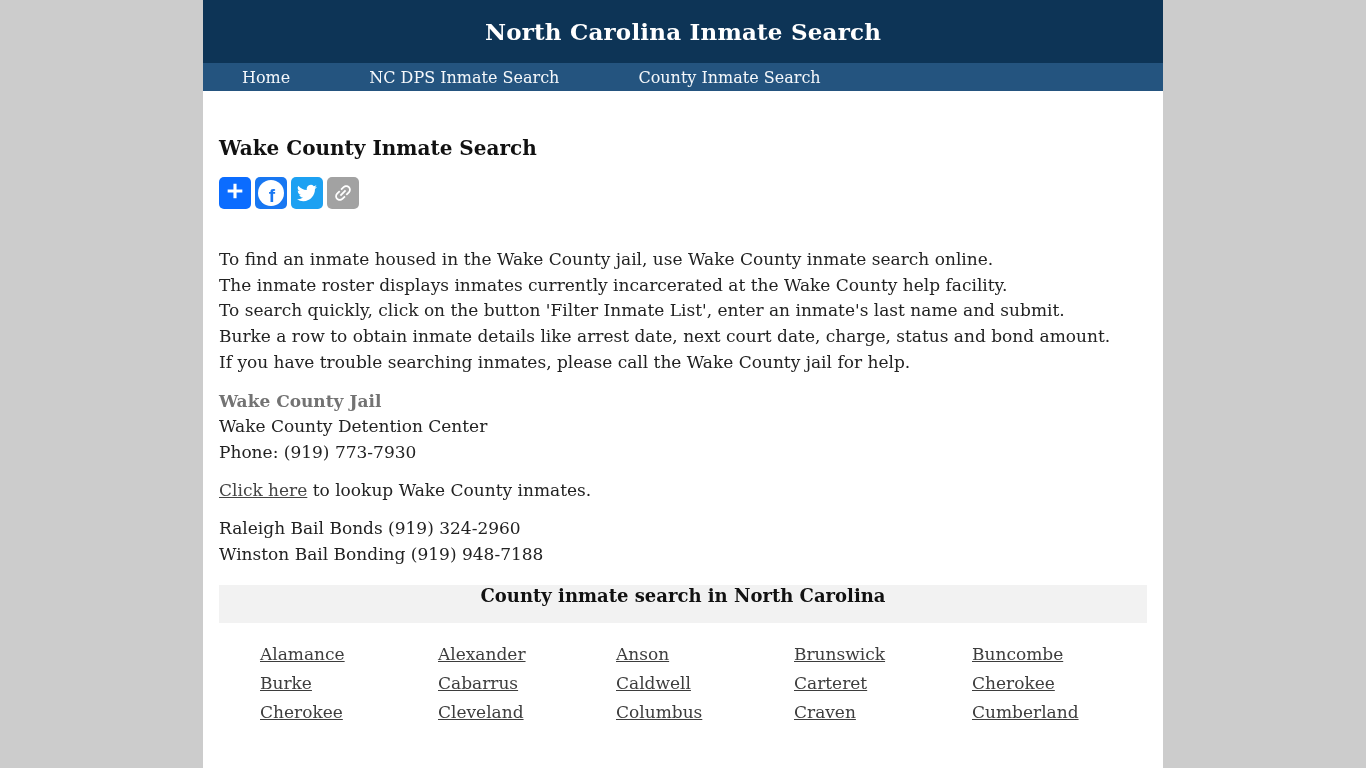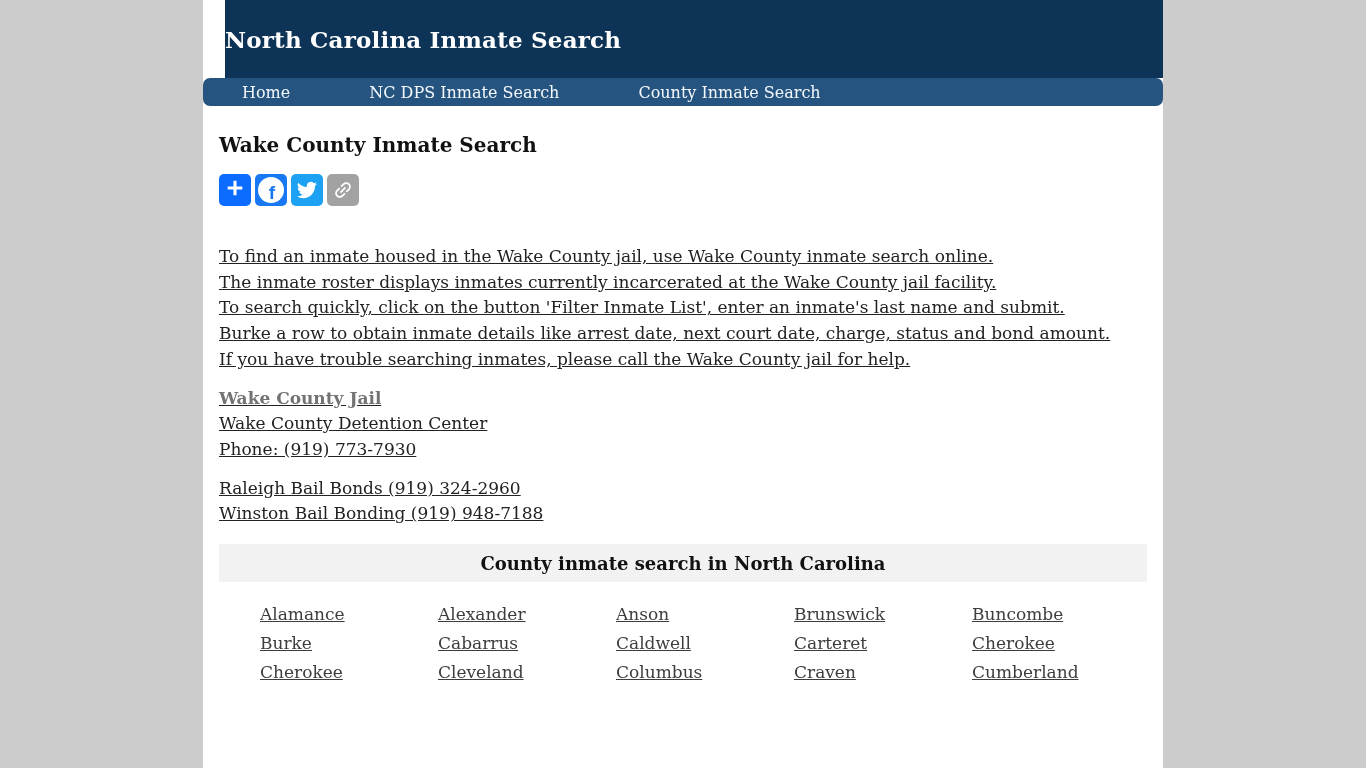--- a/index.html
+++ b/index.html
@@ -10,55 +10,53 @@
     color: #222222;
   }
   .page {
     width: 960px;
     margin: 0 auto;
     min-height: 768px;
     background: #ffffff;
   }
   
   .site-header {
-    height: 78px;
+    height: 63px;
     background: #0d3456;
     display: flex;
     align-items: center;
-    justify-content: flex-start;
-    margin-left: 22px;
+    justify-content: center;
   }
   .site-title {
     color: #ffffff;
     font-size: 23px;
     font-weight: bold;
     letter-spacing: 0.2px;
   }
   
   .site-nav {
     height: 28px;
     background: #24547f;
     display: flex;
     align-items: center;
     padding-left: 39px;
     gap: 79px;
-    border-radius: 7px;
   }
   .nav-link {
     color: #f5f8fb;
     font-size: 16px;
     text-decoration: none;
     white-space: nowrap;
   }
   
   .main {
     padding: 0 16px 30px 16px;
   }
   h1.page-heading {
-    margin-top: 26px;
+    margin-top: 44px;
     font-size: 20px;
     line-height: 27px;
     color: #111111;
     font-weight: bold;
   }
   
   .share-row {
     margin-top: 15px;
     display: flex;
     gap: 4px;
@@ -86,37 +84,36 @@
   .fb-f {
     color: #1877f2;
     font-family: "Liberation Sans", sans-serif;
     font-weight: bold;
     font-size: 19px;
     line-height: 21px;
     margin-right: -2px;
   }
   .rot-45 { transform: rotate(-45deg); }
   
-  .text-block { font-size: 17px; line-height: 25.7px; text-decoration: underline; }
+  .text-block { font-size: 17px; line-height: 25.7px; }
   .intro-block   { margin-top: 38px; }
   .jail-block    { margin-top: 13px; }
   .lookup-block  { margin-top: 12px; }
   .bail-block    { margin-top: 13px; }
   .bold-line { font-weight: bold; color: #737373; }
   a.text-link {
     color: #444444;
     text-decoration: underline;
   }
   
   .county-header {
     margin-top: 17px;
     height: 38px;
     background: #f2f2f2;
     display: flex;
-    align-items: center;
     justify-content: center;
   }
   .county-header-title {
     font-size: 18px;
     font-weight: bold;
     color: #111111;
   }
   .county-grid {
     margin-top: 17px;
     margin-left: 41px;
@@ -176,32 +173,35 @@
         <span class="rot-45" style="display:block;width:22px;height:22px;">
           <svg width="22" height="22" viewBox="0 0 24 24" style="display:block">
               <path fill="#ffffff" d="M3.9 12c0-1.71 1.39-3.1 3.1-3.1h4V7H7c-2.76 0-5 2.24-5 5s2.24 5 5 5h4v-1.9H7c-1.71 0-3.1-1.39-3.1-3.1zM8 13h8v-2H8v2zm9-6h-4v1.9h4c1.71 0 3.1 1.39 3.1 3.1s-1.39 3.1-3.1 3.1h-4V17h4c2.76 0 5-2.24 5-5s-2.24-5-5-5z"></path>
             </svg>
         </span>
       </div>
     </div>
 
     <div class="text-block intro-block">
       <div>To find an inmate housed in the Wake County jail, use Wake County inmate search online.</div>
-      <div>The inmate roster displays inmates currently incarcerated at the Wake County jail facility.</div>
+      <div>The inmate roster displays inmates currently incarcerated at the Wake County help facility.</div>
       <div>To search quickly, click on the button 'Filter Inmate List', enter an inmate's last name and submit.</div>
       <div>Burke a row to obtain inmate details like arrest date, next court date, charge, status and bond amount.</div>
       <div>If you have trouble searching inmates, please call the Wake County jail for help.</div>
     </div>
 
     <div class="text-block jail-block">
       <div class="bold-line">Wake County Jail</div>
       <div>Wake County Detention Center</div>
       <div>Phone: (919) 773-7930</div>
     </div>
 
+    <div class="text-block lookup-block">
+      <a href="#" class="text-link">Click here</a><span> to lookup Wake County inmates.</span>
+    </div>
 
     <div class="text-block bail-block">
       <div>Raleigh Bail Bonds (919) 324-2960</div>
       <div>Winston Bail Bonding (919) 948-7188</div>
     </div>
 
     <div class="county-header">
       <div class="county-header-title">County inmate search in North Carolina</div>
     </div>
 

